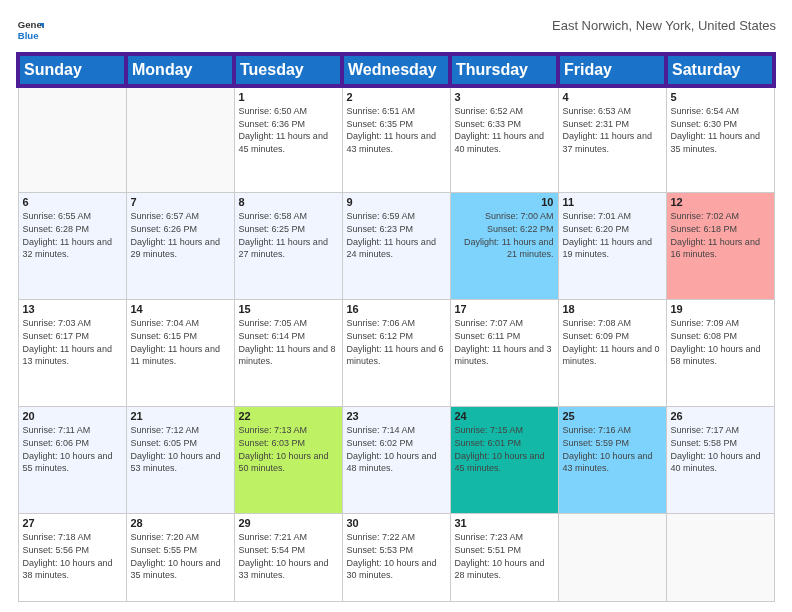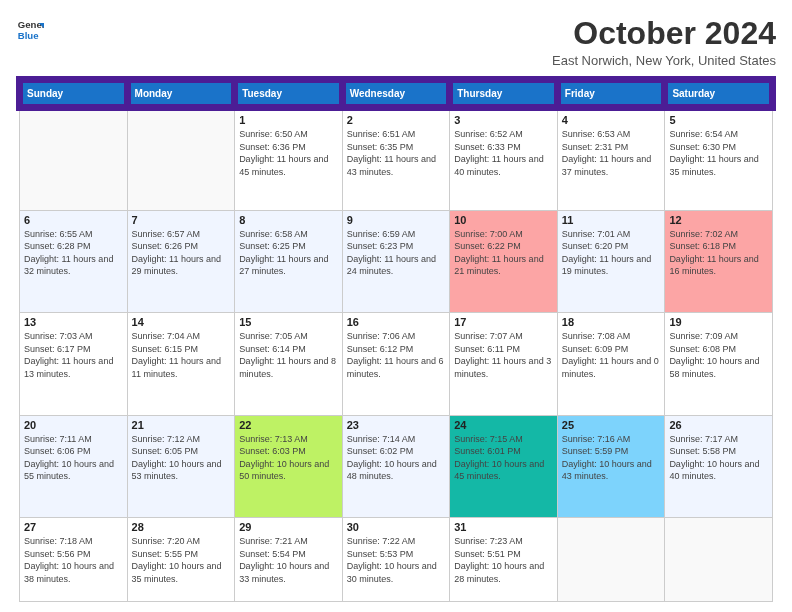--- a/index.html
+++ b/index.html
@@ -50,24 +50,24 @@
     .calendar {
       flex: 1;
       border: 1px solid #ccc;
       border-collapse: collapse;
       width: 100%;
       table-layout: fixed;
     }
     .calendar th {
       background: #1a73c9;
       color: #fff;
-      font-size: 10px;
+      font-size: 16px;
       font-weight: bold;
       padding: 5px 4px;
-      border: 7px solid #4c1d95;
+      border: 4px solid #4c1d95;
       text-align: left;
     }
     .calendar td {
       border: 1px solid #ccc;
       vertical-align: top;
       padding: 3px 4px;
       font-size: 9.5px;
       color: #333;
       background: #fff;
     }
@@ -109,21 +109,20 @@
 <div class="page">
   <div class="header">
     <div class="logo">
       <svg class="logo-icon" viewBox="0 0 32 32" xmlns="http://www.w3.org/2000/svg">
         <text x="2" y="14" font-size="11" font-weight="bold" fill="#333" font-family="Arial">General</text>
         <text x="2" y="26" font-size="11" font-weight="bold" fill="#1a73c9" font-family="Arial">Blue</text>
         <polygon points="26,8 32,14 32,8" fill="#1a73c9"></polygon>
       </svg>
     </div>
     <div class="title-block">
-      <div class="main-title">October 2024</div>
       <div class="subtitle">East Norwich, New York, United States</div>
     </div>
   </div>
 
   <table class="calendar">
     <thead>
       <tr>
         <th>Sunday</th>
         <th>Monday</th>
         <th>Tuesday</th>
@@ -204,21 +203,21 @@
         </div>
       </td>
           <td style="background: rgb(240, 245, 255);">
         <span class="day-num">9</span>
         <div class="day-info">
           <span>Sunrise: 6:59 AM</span><br>
           <span>Sunset: 6:23 PM</span><br>
           <span>Daylight: 11 hours and 24 minutes.</span>
         </div>
       </td>
-          <td style="background: #fca5a5;">
+          <td style="background: #7dd3fc; text-align: right;">
         <span class="day-num">10</span>
         <div class="day-info">
           <span>Sunrise: 7:00 AM</span><br>
           <span>Sunset: 6:22 PM</span><br>
           <span>Daylight: 11 hours and 21 minutes.</span>
         </div>
       </td>
           <td style="background: rgb(240, 245, 255); margin-left: 20px;">
         <span class="day-num">11</span>
         <div class="day-info">

